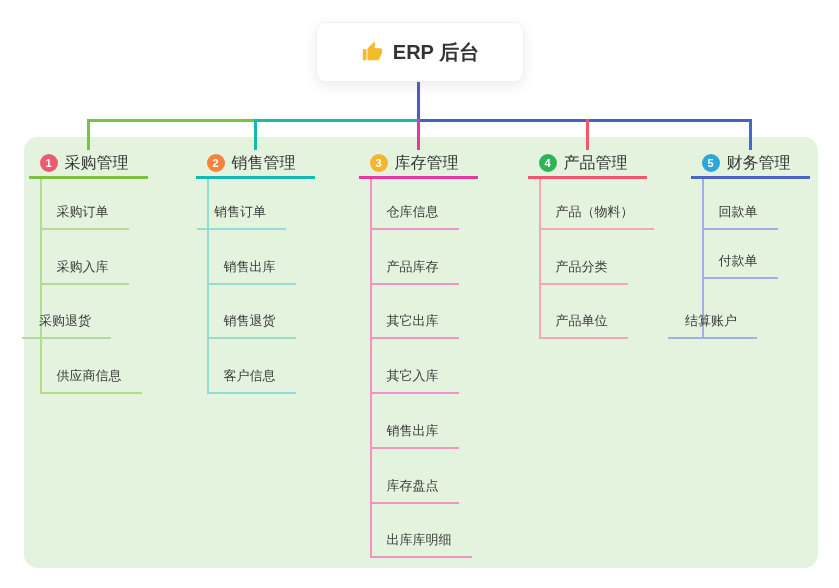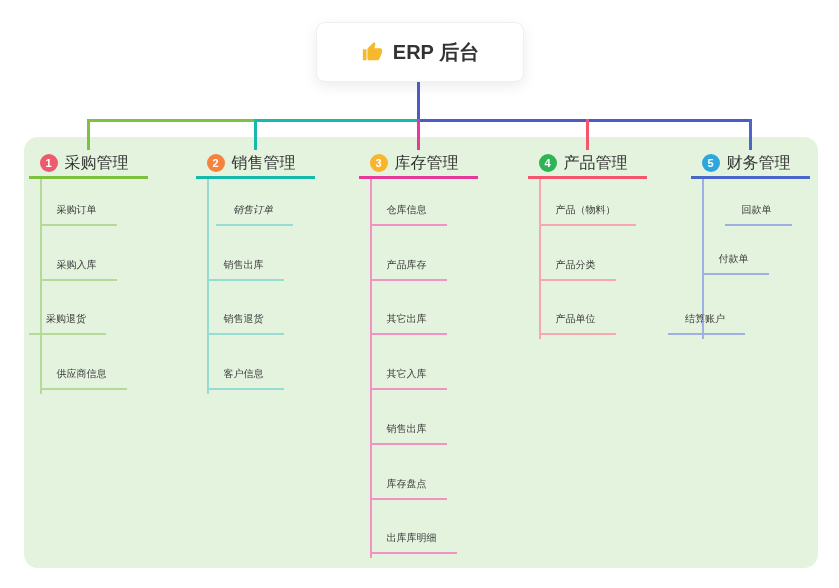--- a/index.html
+++ b/index.html
@@ -20,21 +20,21 @@
   .line{position:absolute;}
 
   .branch-header{position:absolute;display:flex;align-items:center;gap:7px;
                  box-sizing:border-box;height:29px;padding-left:11px;
                  font-size:16px;font-weight:500;color:#333;white-space:nowrap;
                  cursor:default;}
   .badge{width:18px;height:18px;border-radius:50%;color:#fff;font-size:11px;
          font-weight:bold;display:flex;align-items:center;justify-content:center;
          flex:0 0 18px;line-height:1;}
 
-  .leaf{position:absolute;font-size:10px;color:#3a3a3a;white-space:nowrap;
+  .leaf{position:absolute;font-size:13px;color:#3a3a3a;white-space:nowrap;
         padding:0 20px 7px 17px;box-sizing:border-box;cursor:default;}
 </style>
 </head>
 <body>
 
 <div id="stage">
 
   <div class="panel" id="panel" style="background: rgb(228, 243, 222);"></div>
 
   <div class="root-node">
@@ -52,29 +52,29 @@
       <div class="line" style="left: 255px; top: 119px; width: 165px; height: 3px; background: rgb(22, 185, 172);"></div>
       <div class="line" style="left: 418px; top: 119px; width: 334px; height: 3px; background: rgb(74, 92, 198);"></div>
       <div class="line" style="left: 86.5px; top: 119px; width: 3px; height: 31px; background: rgb(124, 194, 63);"></div>
       <div class="branch-header" style="left: 28.5px; top: 150px; width: 119px; border-bottom: 3px solid rgb(124, 194, 63);">
         <span class="badge" style="background: rgb(238, 91, 110);">1</span>
         <span>采购管理</span>
       </div>
       <div class="line" style="left: 39.5px; top: 179px; width: 2px; height: 215px; background: rgb(181, 218, 151);"></div>
       <div class="leaf" style="left: 39.5px; top: 203px; border-bottom: 2px solid rgb(181, 218, 151);">采购订单</div>
       <div class="leaf" style="left: 39.5px; top: 258px; border-bottom: 2px solid rgb(181, 218, 151);">采购入库</div>
-      <div class="leaf" style="left: 29px; top: 312px; border-bottom: 2px solid rgb(181, 218, 151);">采购退货</div>
+      <div class="leaf" style="left: 22px; top: 312px; border-bottom: 2px solid rgb(181, 218, 151);">采购退货</div>
       <div class="leaf" style="left: 39.5px; top: 367px; border-bottom: 2px solid rgb(181, 218, 151);">供应商信息</div>
       <div class="line" style="left: 253.5px; top: 119px; width: 3px; height: 31px; background: rgb(22, 185, 172);"></div>
       <div class="branch-header" style="left: 195.5px; top: 150px; width: 119px; border-bottom: 3px solid rgb(22, 185, 172);">
         <span class="badge" style="background: rgb(245, 130, 61);">2</span>
         <span>销售管理</span>
       </div>
       <div class="line" style="left: 206.5px; top: 179px; width: 2px; height: 215px; background: rgb(150, 220, 211);"></div>
-      <div class="leaf" style="left: 216px; top: 203px; border-bottom: 2px solid rgb(150, 220, 211); font-style: italic;">销售订单</div>
+      <div class="leaf" style="left: 197px; top: 203px; border-bottom: 2px solid rgb(150, 220, 211);">销售订单</div>
       <div class="leaf" style="left: 206.5px; top: 258px; border-bottom: 2px solid rgb(150, 220, 211); text-align: center;">销售出库</div>
       <div class="leaf" style="left: 206.5px; top: 312px; border-bottom: 2px solid rgb(150, 220, 211);">销售退货</div>
       <div class="leaf" style="left: 206.5px; top: 367px; border-bottom: 2px solid rgb(150, 220, 211); text-align: right;">客户信息</div>
       <div class="line" style="left: 416.5px; top: 119px; width: 3px; height: 31px; background: rgb(230, 57, 155);"></div>
       <div class="branch-header" style="left: 358.5px; top: 150px; width: 119px; border-bottom: 3px solid rgb(230, 57, 155);">
         <span class="badge" style="background: rgb(247, 180, 44);">3</span>
         <span>库存管理</span>
       </div>
       <div class="line" style="left: 369.5px; top: 179px; width: 2px; height: 379px; background: rgb(242, 146, 197);"></div>
       <div class="leaf" style="left: 369.5px; top: 203px; border-bottom: 2px solid rgb(242, 146, 197);">仓库信息</div>
@@ -92,17 +92,17 @@
       <div class="line" style="left: 538.5px; top: 179px; width: 2px; height: 160px; background: rgb(248, 167, 174);"></div>
       <div class="leaf" style="left: 538.5px; top: 203px; border-bottom: 2px solid rgb(248, 167, 174);">产品（物料）</div>
       <div class="leaf" style="left: 538.5px; top: 258px; border-bottom: 2px solid rgb(248, 167, 174); font-family: Liberation Serif, serif;">产品分类</div>
       <div class="leaf" style="left: 538.5px; top: 312px; border-bottom: 2px solid rgb(248, 167, 174);">产品单位</div>
       <div class="line" style="left: 748.5px; top: 119px; width: 3px; height: 31px; background: rgb(74, 102, 200);"></div>
       <div class="branch-header" style="left: 690.5px; top: 150px; width: 119px; border-bottom: 3px solid rgb(74, 102, 200);">
         <span class="badge" style="background: rgb(43, 167, 220);">5</span>
         <span>财务管理</span>
       </div>
       <div class="line" style="left: 701.5px; top: 179px; width: 2px; height: 160px; background: rgb(159, 177, 227);"></div>
-      <div class="leaf" style="left: 701.5px; top: 203px; border-bottom: 2px solid rgb(159, 177, 227); margin-left: 23px;">回款单</div>
+      <div class="leaf" style="left: 701.5px; top: 203px; border-bottom: 2px solid rgb(159, 177, 227);">回款单</div>
       <div class="leaf" style="left: 701.5px; top: 252px; border-bottom: 2px solid rgb(159, 177, 227);">付款单</div>
       <div class="leaf" style="left: 668px; top: 312px; border-bottom: 2px solid rgb(159, 177, 227);">结算账户</div>
     </div>
 </div>
 
 </body></html>

